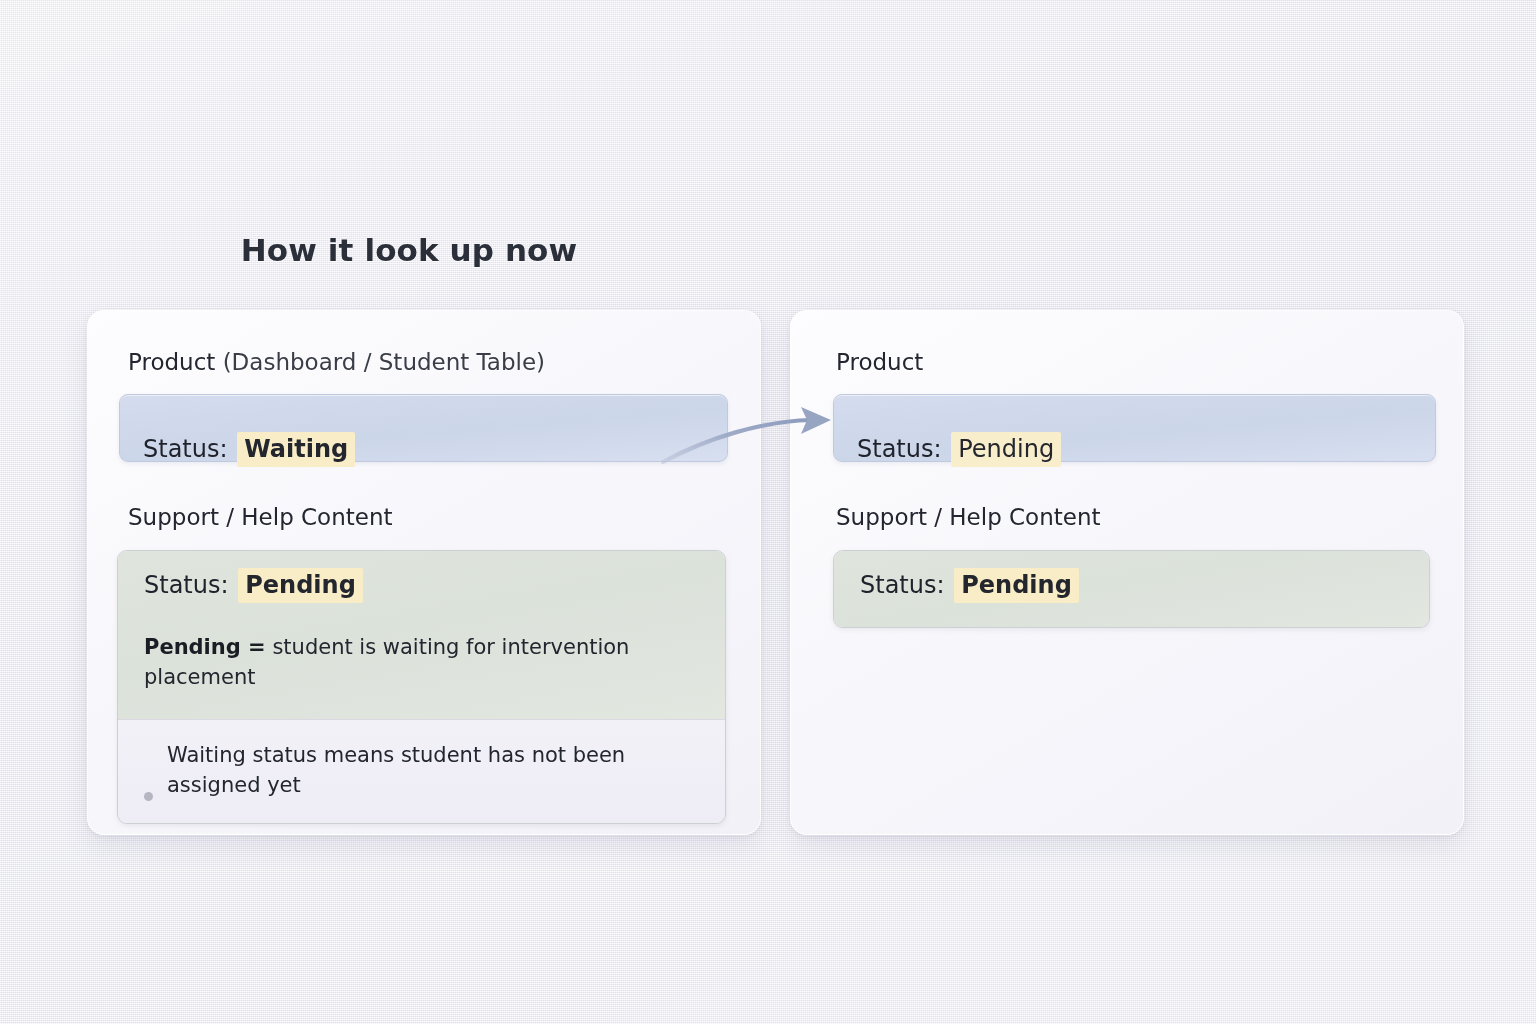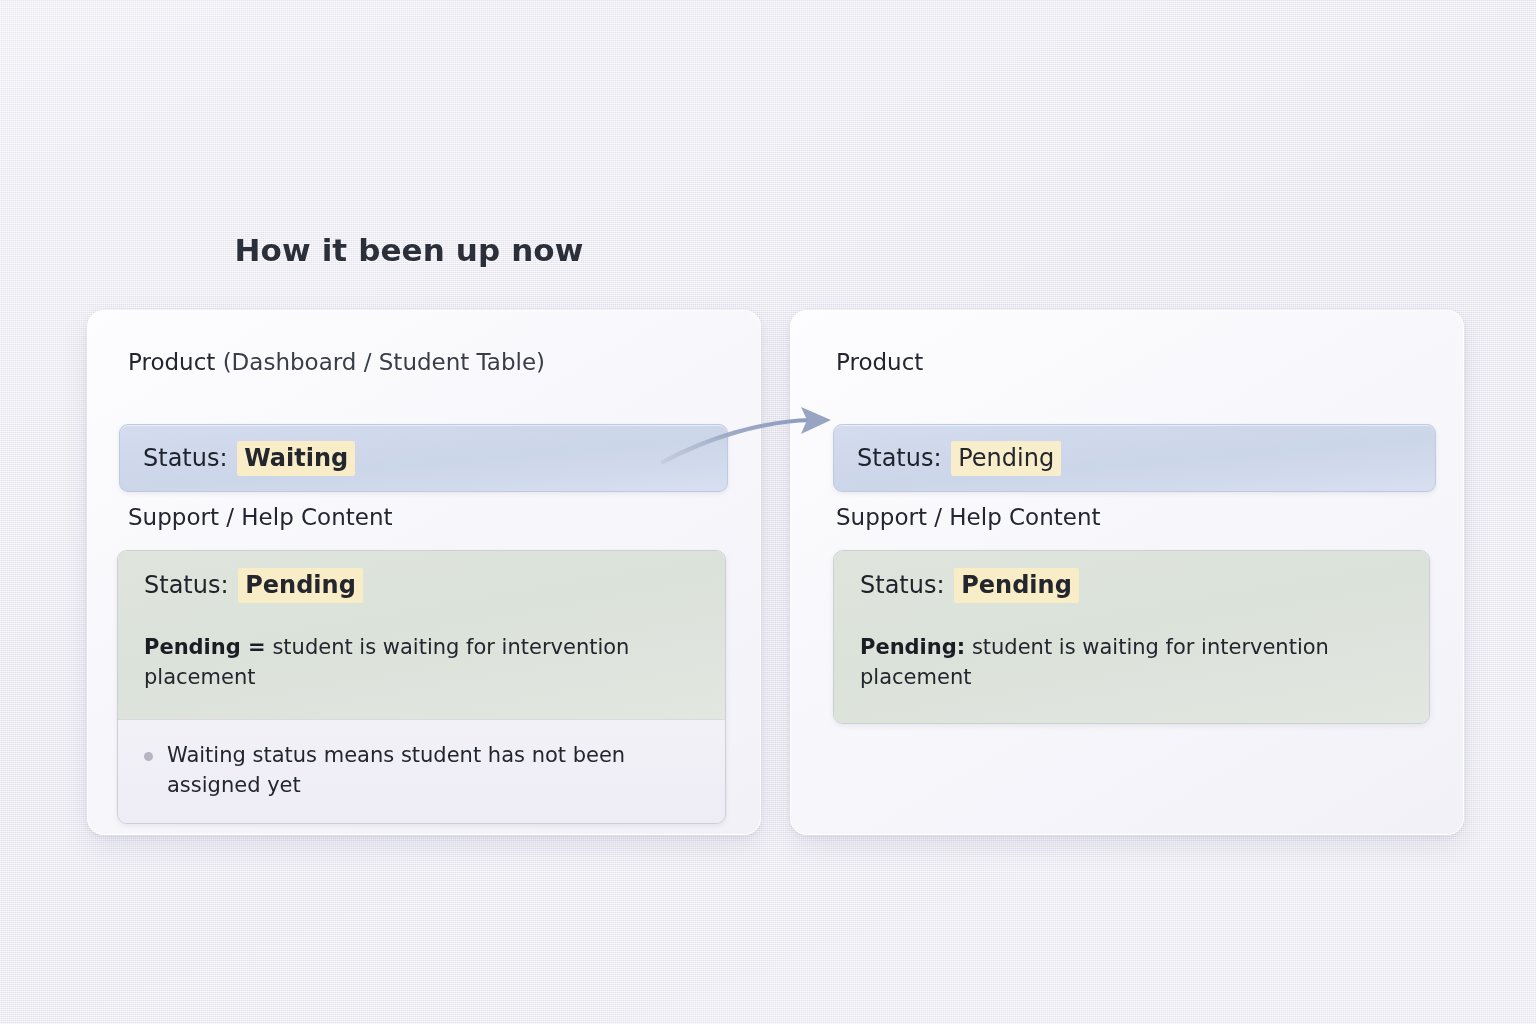--- a/index.html
+++ b/index.html
@@ -74,22 +74,21 @@
   .status-box-blue {
     position: absolute;
     height: 66px;
     border-radius: 9px;
     background: linear-gradient(175deg, #d4dcee 0%, #ccd6e9 55%, #d7dff0 100%);
     border: 1px solid #c0cadf;
     box-shadow:
       inset 0 1px 0 rgba(255,255,255,0.55),
       0 2px 4px rgba(120,130,160,0.13);
     display: flex;
-    align-items: center;
-    margin-top: 30px;
+    align-items: flex-end;
   }
 
   
   .support-wrap {
     position: absolute;
     border-radius: 10px;
     overflow: hidden;
     border: 1px solid #ccd0d2;
     box-shadow: 0 2px 5px rgba(120,125,140,0.13);
     background: #f1f0f7;
@@ -130,21 +129,21 @@
     font-size: 21px;
     color: #23262f;
     line-height: 1.42;
     margin-top: 36px;
     max-width: 560px;
   }
   .def-line b { font-weight: bold; color: #1b1d25; }
 
   .bullet-row {
     display: flex;
-    align-items: flex-start;
+    align-items: flex-end;
     gap: 14px;
   }
   .bullet-dot {
     width: 9px;
     height: 9px;
     border-radius: 50%;
     background: #b6b6c2;
     margin-top: 12px;
     flex: 0 0 auto;
   }
@@ -165,21 +164,21 @@
     pointer-events: none;
   }
 </style>
 </head>
 <body>
 
 <div class="page-bg"></div>
 
 <div class="stage">
 
-  <div class="col-title" id="title-left">How it been up now</div>
+  <div class="col-title" id="title-left">How it look up now</div>
 
 
   <div class="panel" id="panel-left">
 
     <div class="section-label" style="left: 40px; top: 38px;">
       <span>Product</span><span class="muted"> (Dashboard / Student Table)</span>
     </div>
 
     <div class="status-box-blue" style="left: 31px; top: 83px; width: 607px;">
       <div class="status-line" style="margin-left: 23px;">
@@ -228,23 +227,20 @@
 
     <div class="section-label" style="left: 45px; top: 193px;">
       <span>Support / Help Content</span>
     </div>
 
     <div class="support-wrap" style="left: 42px; top: 239px; width: 595px;">
       <div class="support-green" style="padding-bottom: 30px;">
         <div class="status-line">
           <span class="status-label">Status:</span>
           <span class="hl">Pending</span>
-        </div>
-        <div class="def-line">
-          <b>Pending:</b><span> student is waiting for intervention placement</span>
         </div>
       </div>
     </div>
   </div>
 
   <svg id="arrow-svg" viewBox="0 0 200 95">
     <defs>
       <linearGradient id="arrGrad" x1="0" y1="1" x2="1" y2="0">
         <stop offset="0%" stop-color="#b9c2d8" stop-opacity="0.55"></stop>
         <stop offset="55%" stop-color="#9aa7c4" stop-opacity="0.95"></stop>

